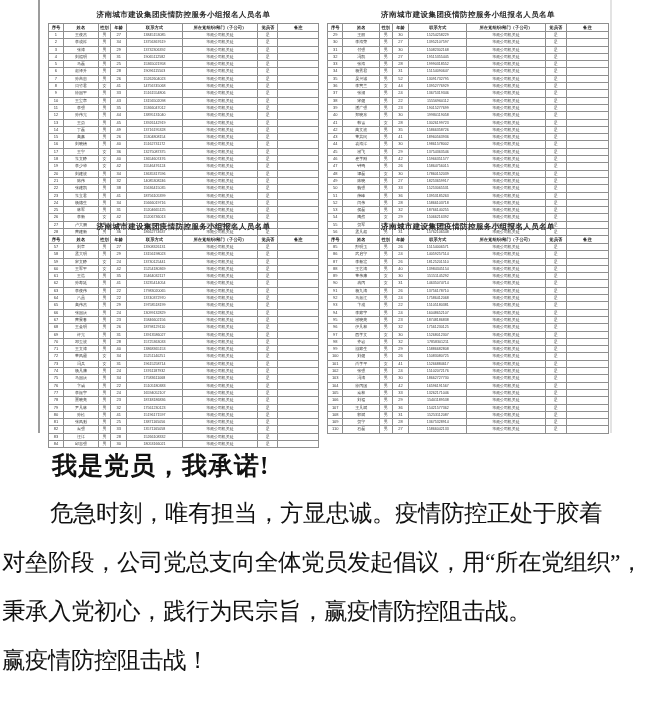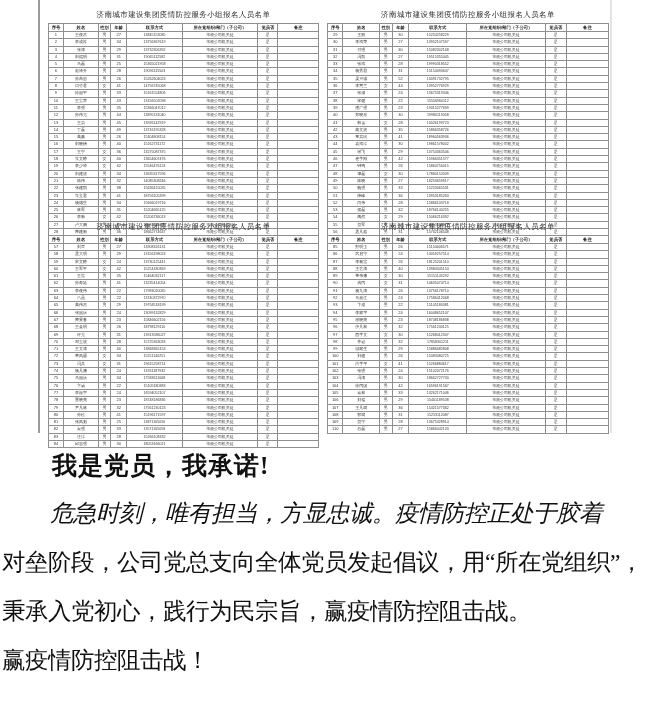--- a/index.html
+++ b/index.html
@@ -13,21 +13,21 @@
   .page-edge-right{position:absolute;left:610px;top:0;width:2px;height:433px;background:#e3e3e3;}
 
   
   .tbl{position:absolute;filter:blur(0.3px);}
   .tbl-1{left:48px;top:10px;width:271px;}
   .tbl-2{left:327px;top:10px;width:282px;}
   .tbl-3{left:48px;top:222px;width:271px;}
   .tbl-4{left:327px;top:222px;width:282px;}
   .tbl .ttl{
     font-family:"Liberation Sans","DejaVu Sans",sans-serif;
-    font-size:7.5px;font-weight:400;color:#2c2c2c;
+    font-size:7.5px;font-weight:700;color:#2c2c2c;
     text-align:center;white-space:nowrap;letter-spacing:0.4px;
     margin:0 0 3px 0;
   }
   .tbl table{width:100%;border-collapse:collapse;table-layout:fixed;}
   .tbl th,.tbl td{
     border:0.6px solid #8f8f8f;
     font-family:"Liberation Sans","DejaVu Sans",sans-serif;
     font-size:4px;line-height:6.3px;height:6.3px;
     padding:0;margin:0;text-align:center;vertical-align:middle;
     color:#3a3a3a;font-weight:normal;
@@ -39,21 +39,21 @@
 
   
   .prose{position:absolute;left:2px;top:437px;width:646px;color:#111;}
   .prose-heading{
     font-size:25px;font-weight:bold;line-height:34px;
     margin:12px 0 6px 50px;white-space:nowrap;letter-spacing:1px;
   }
   .prose-line{
     font-size:23.5px;line-height:49px;white-space:nowrap;letter-spacing:-0.5px;
   }
-  .prose-line.indent{text-indent:48px;font-style:italic;}
+  .prose-line.indent{text-indent:48px;}
 </style>
 </head>
 <body>
 
 <div class="page-edge-left"></div>
 <div class="page-edge-right"></div>
 
 <div class="tbl tbl-1">
   <div class="ttl">济南城市建设集团疫情防控服务小组报名人员名单</div>
   <table>

